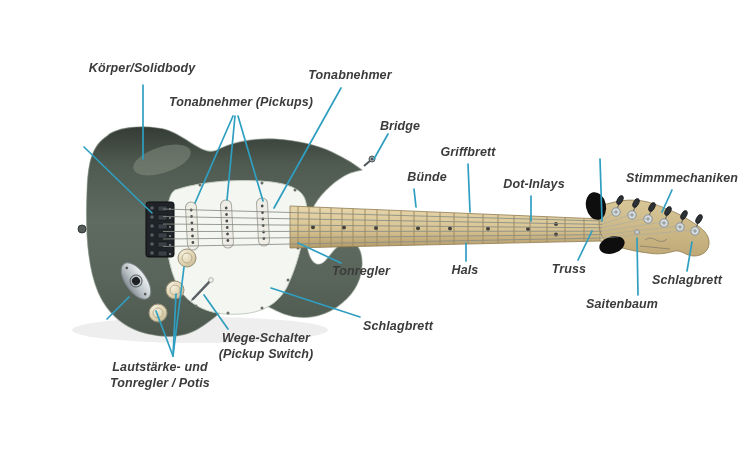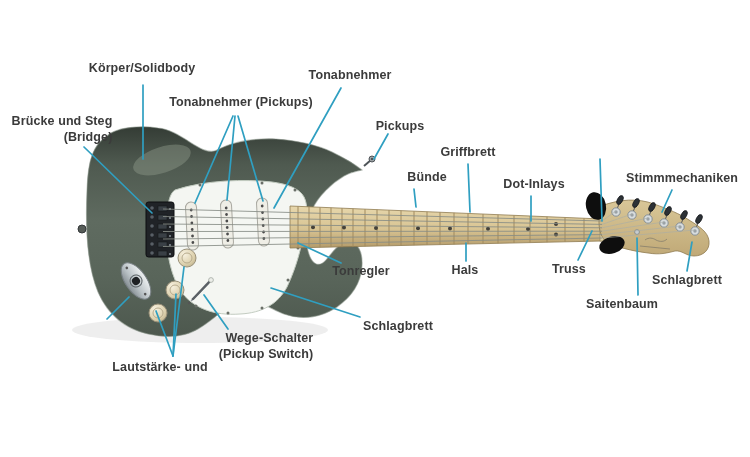--- a/index.html
+++ b/index.html
@@ -4,23 +4,23 @@
 <style>
   html,body{margin:0;padding:0;background:#fff;}
   .stage{
     position:relative;width:750px;height:457px;overflow:hidden;
     background:var(--bg_color,#ffffff);
     font-family:"Liberation Sans",sans-serif;
   }
   .stage svg{position:absolute;left:0;top:0;}
   .label{
     position:absolute;transform:translateX(-50%);
-    text-align:right;white-space:nowrap;
+    text-align:center;white-space:nowrap;
     color:var(--text_color,#3b3b3b);
-    font-size:12.5px;line-height:15.5px;font-weight:600;letter-spacing:.1px;
+    font-size:12.5px;line-height:15.5px;font-weight:600;letter-spacing:.1px;font-style:italic;
   }
   .label span{display:block;}
   .leader{stroke:var(--line_color,#2f9fc1);stroke-width:1.7;stroke-linecap:round;fill:none;}
 </style>
 </head>
 <body>
 
 <div class="stage">
 
   <svg width="750" height="457" viewBox="0 0 750 457">
@@ -311,26 +311,22 @@
 
   <div class="label" style="left:142px;top:61px">
     <span>Körper/Solidbody</span>
   </div>
   <div class="label" style="left:350px;top:68px">
     <span>Tonabnehmer</span>
   </div>
   <div class="label" style="left:241px;top:95px">
     <span>Tonabnehmer (Pickups)</span>
   </div>
-  <div class="label" style="left:62px;top:114px">
-    <span>Brücke und Steg</span>
-    <span>(Bridge)</span>
-  </div>
   <div class="label" style="left:400px;top:119px">
-    <span>Pickups</span>
+    <span>Bridge</span>
   </div>
   <div class="label" style="left:468px;top:145px">
     <span>Griffbrett</span>
   </div>
   <div class="label" style="left:427px;top:170px">
     <span>Bünde</span>
   </div>
   <div class="label" style="left:534px;top:177px">
     <span>Dot-Inlays</span>
   </div>
@@ -354,15 +350,16 @@
   </div>
   <div class="label" style="left:398px;top:319px">
     <span>Schlagbrett</span>
   </div>
   <div class="label" style="left:266px;top:331px">
     <span>Wege-Schalter</span>
     <span>(Pickup Switch)</span>
   </div>
   <div class="label" style="left:160px;top:360px">
     <span>Lautstärke- und</span>
+    <span>Tonregler / Potis</span>
   </div>
 
 </div>
 
 </body></html>

